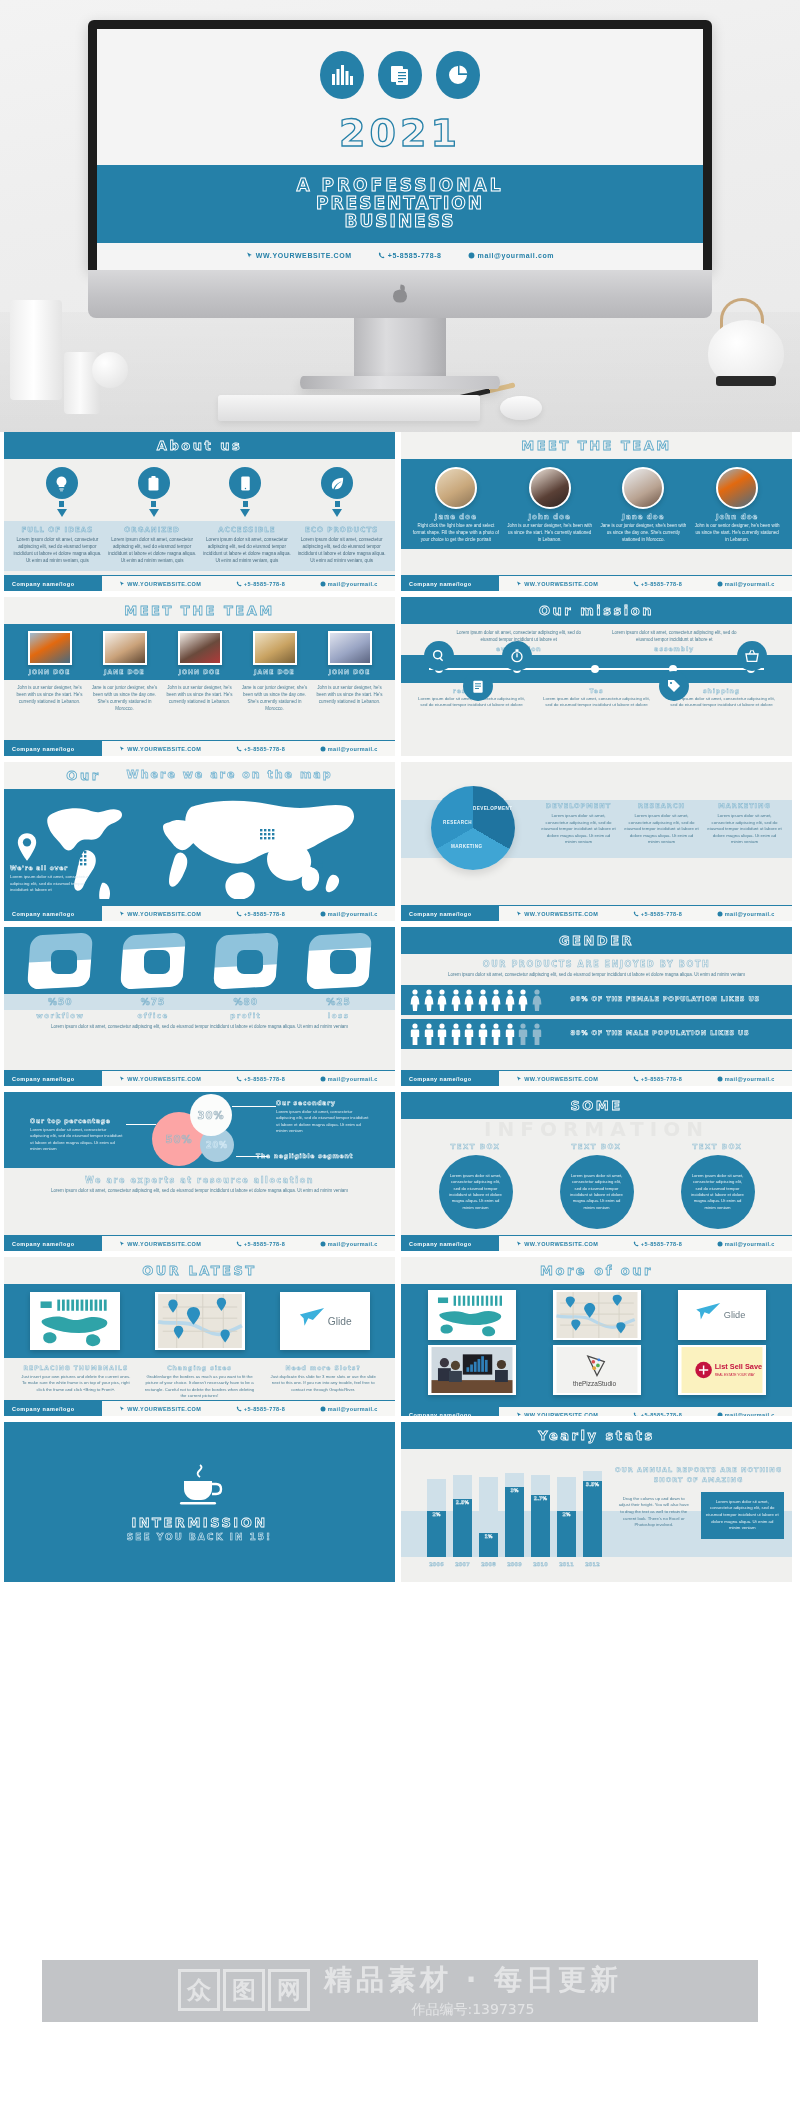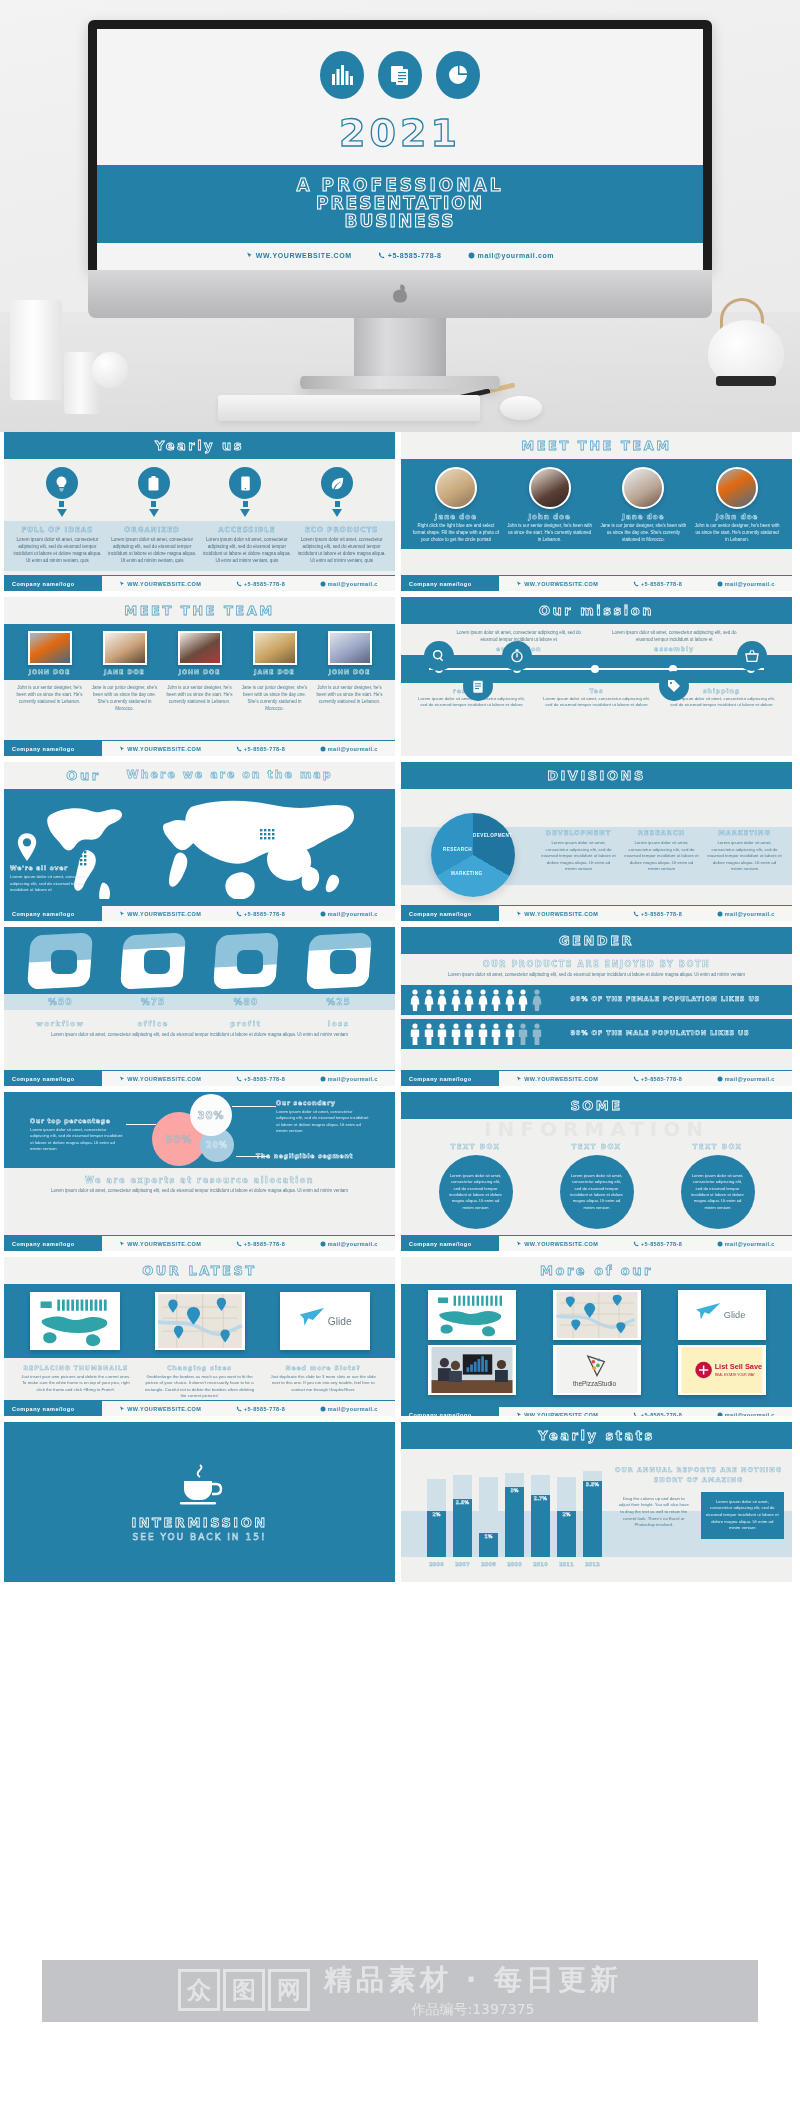--- a/index.html
+++ b/index.html
@@ -256,21 +256,21 @@
 
   
   .pct-blue{background:#2580a8;padding:7px 10px 6px;display:flex;justify-content:space-around;}
   .pct-shape{width:62px;height:54px;position:relative;}
   .pct-sq{position:absolute;inset:0;background:#8fc3dc;border-radius:12px;transform:skewX(-7deg) rotate(-3deg);overflow:hidden;}
   .pct-fill{position:absolute;left:0;right:0;bottom:0;background:#ffffff;}
   .pct-hole{position:absolute;left:22px;top:16px;width:26px;height:24px;background:#2580a8;border-radius:7px;}
   .pct-nums{display:flex;background:#cfe0e9;padding:3px 10px;}
   .pct-nums span{flex:1;text-align:center;font-size:9px;letter-spacing:1px;font-weight:700;
     color:transparent;-webkit-text-stroke:.6px #7fb3cc;font-family:"DejaVu Sans",sans-serif;}
-  .pct-lbls{display:flex;padding:10px 10px 0;justify-content:center;}
+  .pct-lbls{display:flex;padding:2px 10px 0;justify-content:center;}
   .pct-lbls span{flex:1;text-align:center;font-size:7px;letter-spacing:1.5px;font-weight:700;
     color:transparent;-webkit-text-stroke:.5px #8fbdd3;font-family:"DejaVu Sans",sans-serif;}
   .pct-note{text-align:center;font-size:4.5px;line-height:1.5;color:#4a7d95;padding:4px 30px 0;}
 
   
   .gen-head{text-align:center;padding:6px 24px 2px;}
   .gen-head h4{font-size:8px;letter-spacing:1.6px;font-weight:700;margin-bottom:3px;
     color:transparent;-webkit-text-stroke:.55px #8fbdd3;font-family:"DejaVu Sans",sans-serif;}
   .gen-head p{font-size:4.5px;line-height:1.55;color:#4a7d95;}
   .gen-row{background:#2580a8;display:flex;align-items:center;padding:4px 8px;margin-top:4px;}
@@ -325,21 +325,21 @@
   .pf6-row{display:flex;justify-content:space-around;margin-bottom:5px;}
   .pf6-thumb{width:88px;height:50px;background:#fff;border:2px solid #fff;
     box-shadow:0 2px 5px rgba(0,0,0,.2);position:relative;overflow:hidden;}
 
   
   .inter-blue{background:#2580a8;height:100%;display:flex;flex-direction:column;
     align-items:center;justify-content:center;}
   .cup-svg{width:52px;height:46px;}
   .inter-t1{font-size:13px;letter-spacing:2.5px;font-weight:700;margin-top:6px;
     color:transparent;-webkit-text-stroke:.8px #ffffff;font-family:"DejaVu Sans",sans-serif;}
-  .inter-t2{font-size:9px;letter-spacing:2px;font-weight:400;margin-top:2px;
+  .inter-t2{font-size:9px;letter-spacing:2px;font-weight:700;margin-top:2px;
     color:transparent;-webkit-text-stroke:.6px #cfe6f2;font-family:"DejaVu Sans",sans-serif;}
 
   
   .ys-body{height:100%;background:#f0f0ee;position:relative;}
   .ys-band{position:absolute;left:0;right:0;top:62px;height:46px;background:#cfe0e9;}
   .ys-chart{position:absolute;left:26px;top:16px;width:180px;height:92px;display:flex;
     align-items:flex-end;gap:7px;}
   .ys-barwrap{position:relative;width:19px;height:92px;display:flex;flex-direction:column;justify-content:flex-end;}
   .ys-bartop{background:#cfe0e9;width:100%;}
   .ys-bar{background:#2580a8;width:100%;position:relative;}
@@ -456,21 +456,21 @@
 
   <div class="prop keyboard"></div>
   <div class="prop mouse"></div>
 </div>
 
 <div class="grid">
 
   <div class="row">
 
     <div class="slide h165">
-      <div class="s-title">Yearly us</div>
+      <div class="s-title">About us</div>
       <div class="s-body">
         <div class="about-icons">
           <div class="about-ic">
               <svg viewBox="0 0 24 24">
                 <path d="M12 2a7 7 0 0 0-4 12.7V17h8v-2.3A7 7 0 0 0 12 2zM9 19h6v1.5H9zm1 3h4v1h-4z"></path>
               </svg>
             </div>
           <div class="about-ic">
               <svg viewBox="0 0 24 24">
                 <rect x="5" y="4" width="14" height="18" rx="2"></rect>
@@ -817,21 +817,20 @@
               <svg viewBox="0 0 24 24">
                 <circle cx="12" cy="12" r="10"></circle>
               </svg>
               <i style="font-style:normal">mail@yourmail.c</i>
             </span>
         </div>
       </div>
     </div>
 
     <div class="slide h165">
-      <div class="s-title">DIVISIONS</div>
       <div class="s-body div-body">
         <div class="div-band"></div>
         <div class="pie">
           <span class="pie-lbl" style="left:12px;top:34px">RESEARCH</span>
           <span class="pie-lbl" style="left:42px;top:20px">DEVELOPMENT</span>
           <span class="pie-lbl" style="left:20px;top:58px">MARKETING</span>
         </div>
         <div class="div-cols">
           <div class="div-col">
             <h5>DEVELOPMENT</h5>

